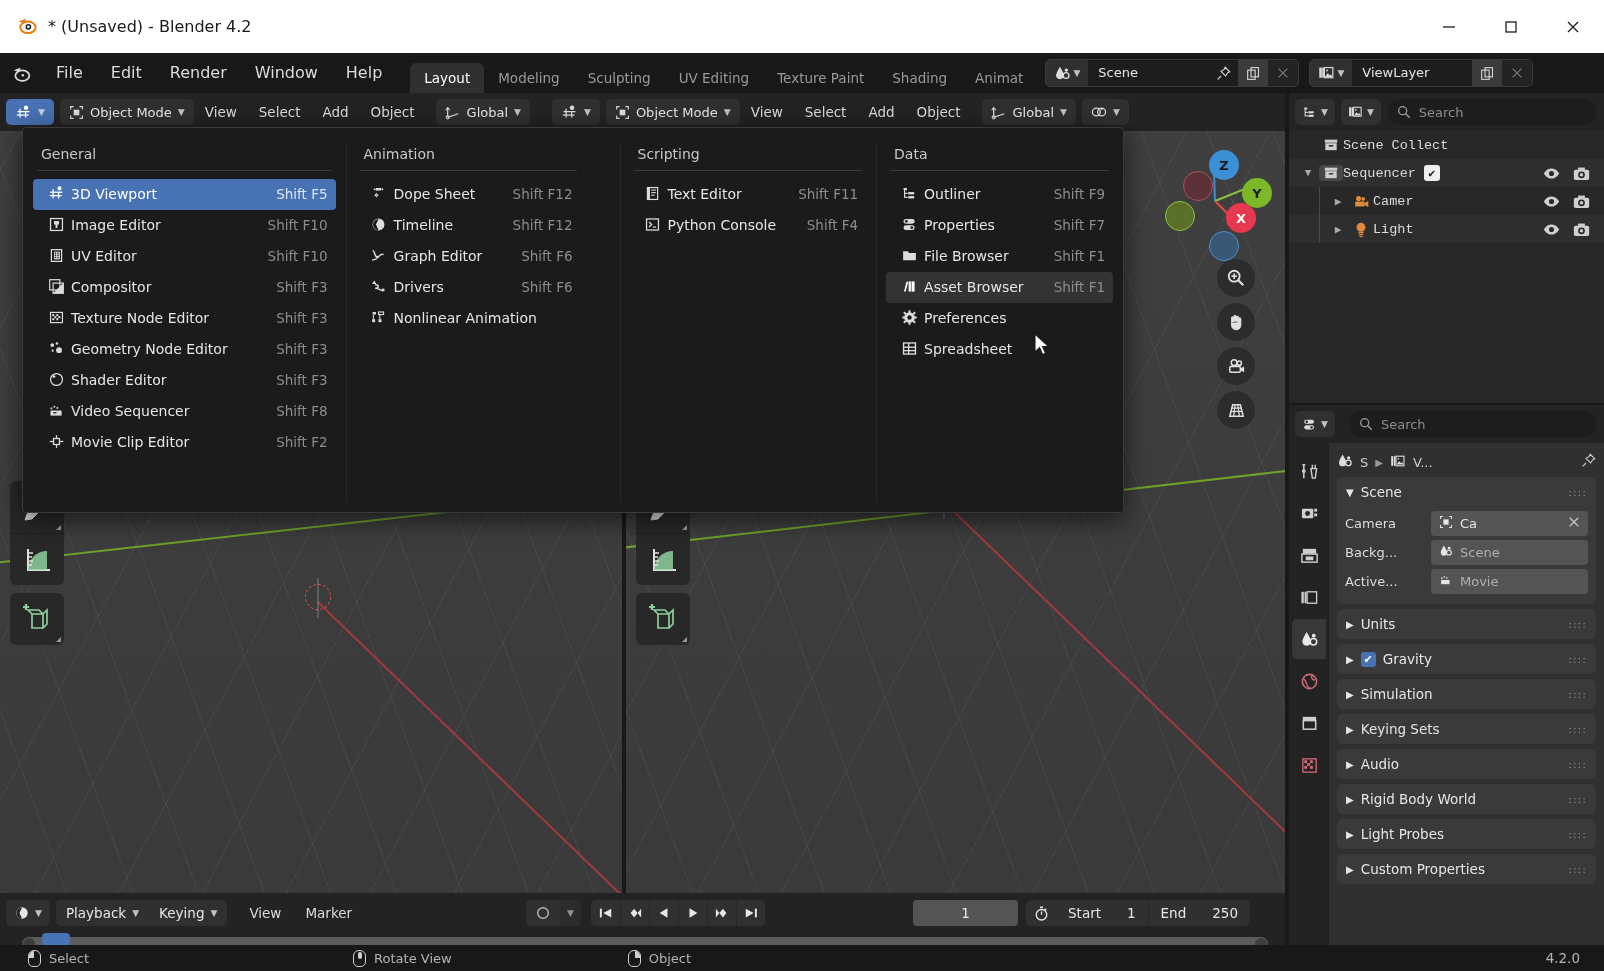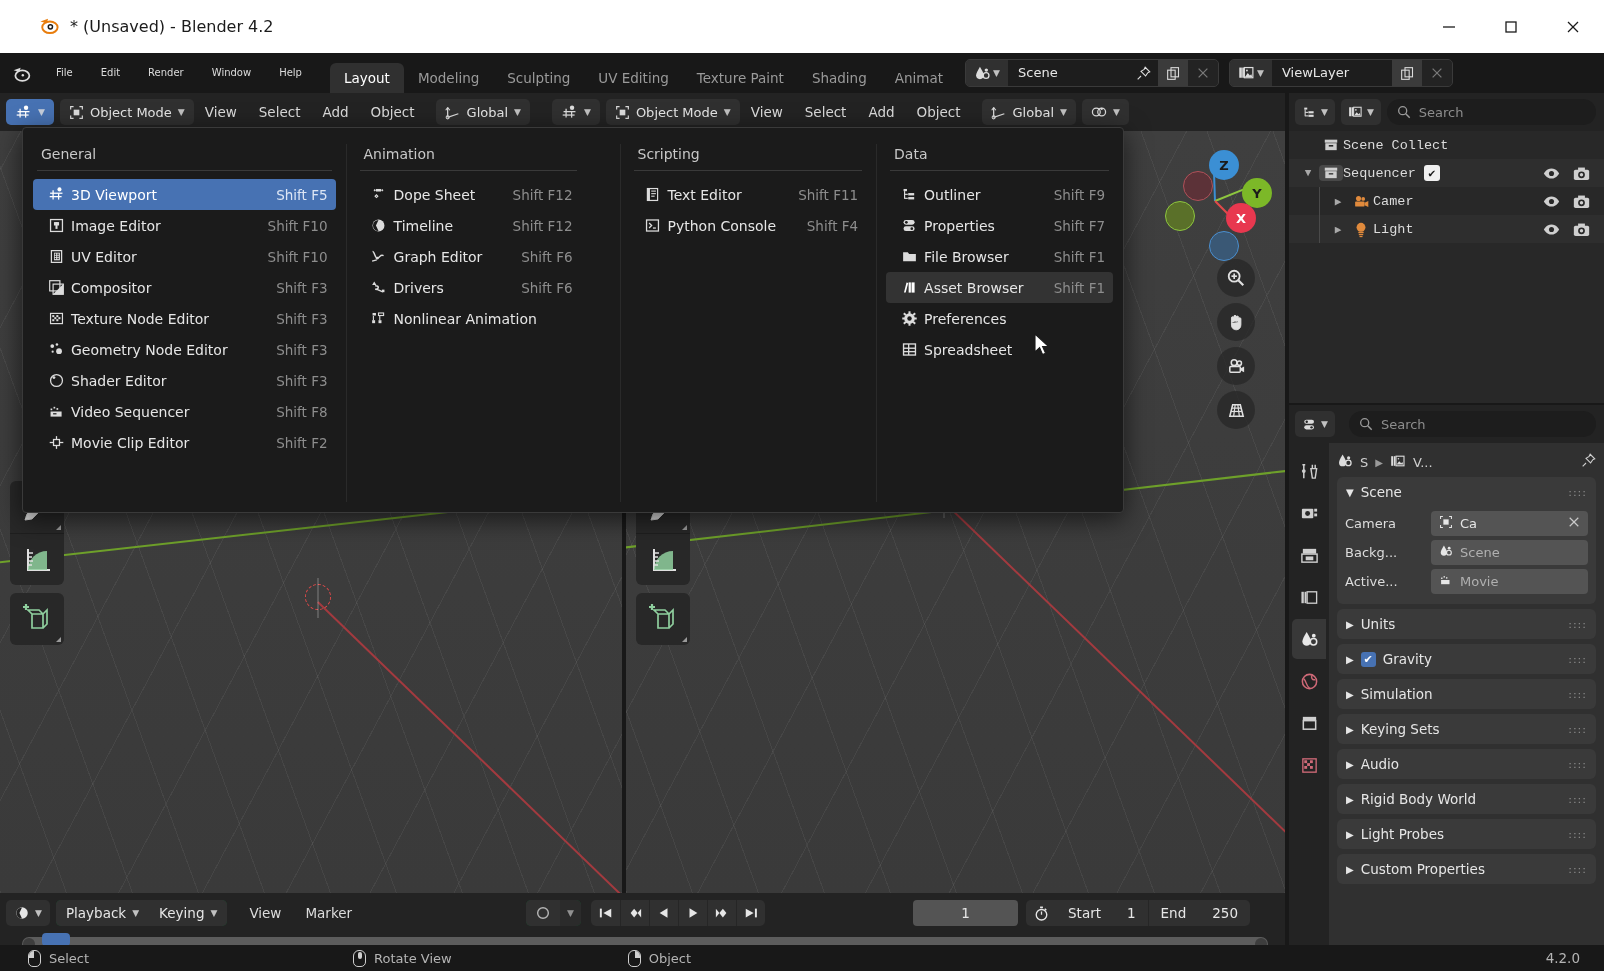--- a/index.html
+++ b/index.html
@@ -4,35 +4,35 @@
 <style>
   * { margin:0; padding:0; box-sizing:border-box; }
   html,body { width:1604px; height:971px; overflow:hidden; background:#fff; }
   body { font-family:"DejaVu Sans", sans-serif; font-size:13px; color:#e6e6e6; -webkit-font-smoothing:antialiased; }
 
   
   #app { position:relative; width:1604px; height:971px; background:#ffffff; }
 
   #titlebar { position:absolute; left:0; top:0; width:1604px; height:53px; background:#ffffff;
               display:flex; align-items:center; }
-  #titlebar .tb-left { display:flex; align-items:center; gap:10px; padding-left:38px; }
+  #titlebar .tb-left { display:flex; align-items:center; gap:10px; padding-left:16px; }
   #titlebar .tb-title { color:#1b1b1b; font-size:16px; }
   #titlebar .tb-ctrls { margin-left:auto; display:flex; align-items:center; height:53px; }
   #titlebar .tb-btn { width:62px; height:53px; display:flex; align-items:center; justify-content:center;
                       color:#1b1b1b; font-size:19px; }
   #titlebar .tb-btn svg { display:block; }
 
   
   #blender { position:absolute; left:0; top:53px; width:1604px; height:918px; background:#181818; }
 
   
   #topbar { position:absolute; left:0; top:0; width:1604px; height:40px; background:#181818;
             display:flex; align-items:center; }
   .bl-logo { width:42px; display:flex; align-items:center; justify-content:center; }
-  .menu-item { padding:0 14px; height:28px; line-height:28px; color:#dcdcdc; font-size:10px; border-radius:4px; }
+  .menu-item { padding:0 14px; height:28px; line-height:28px; color:#dcdcdc; font-size:16px; border-radius:4px; }
   .wsp-tabs { display:flex; align-items:flex-end; height:40px; margin-left:14px; }
   .wsp { padding:0 14px; height:30px; line-height:30px; color:#9a9a9a; font-size:13.5px;
          border-radius:6px 6px 0 0; }
   .wsp.active { background:#303030; color:#ffffff; }
 
   .scene-block { margin-left:6px; display:flex; align-items:center; height:28px; background:#282828;
                  border-radius:5px; overflow:hidden; border:1px solid #3a3a3a; }
   .sb-icon { width:42px; height:28px; display:flex; align-items:center; justify-content:center; gap:2px;
              background:#303030; }
   .sb-name { padding:0 12px 0 10px; min-width:120px; height:28px; line-height:28px; background:#1d1d1d; color:#e6e6e6; }
@@ -81,21 +81,21 @@
   .navbtn { width:38px; height:38px; border-radius:50%; background:rgba(40,40,40,.78);
             display:flex; align-items:center; justify-content:center; }
 
   
   #editor-menu { position:absolute; left:22px; top:74px; width:1102px; height:386px; background:#1b1b1b;
                  border:1px solid #3a3a3a; border-radius:4px; box-shadow:0 6px 26px rgba(0,0,0,.6);
                  display:flex; padding:6px 0 0 0; z-index:40; }
   .col { position:relative; padding:0 10px; }
   .col-head { font-size:14px; color:#c8c8c8; padding:12px 8px 8px 8px; }
   .col-rule { height:1px; background:#3a3a3a; margin:0 4px 8px 4px; }
-  .mrow { display:flex; align-items:center; height:31px; padding:0 8px; border-radius:4px;
+  .mrow { display:flex; align-items:flex-end; height:31px; padding:8px 8px; border-radius:4px;
           color:#e6e6e6; font-size:14px; }
   .mrow .mi { width:30px; display:flex; align-items:center; justify-content:center; }
   .mrow .ml { flex:1; }
   .mrow .mk { color:#8d8d8d; font-size:13.5px; padding-left:22px; }
   .mrow.sel { background:#4772b3; color:#fff; }
   .mrow.sel .mk { color:#dde6f5; }
   .mrow.hl { background:#333333; }
   .col-gen { width:332px; }
   .col-ani { width:252px; }
   .col-scr { width:264px;margin-left:29px; }

